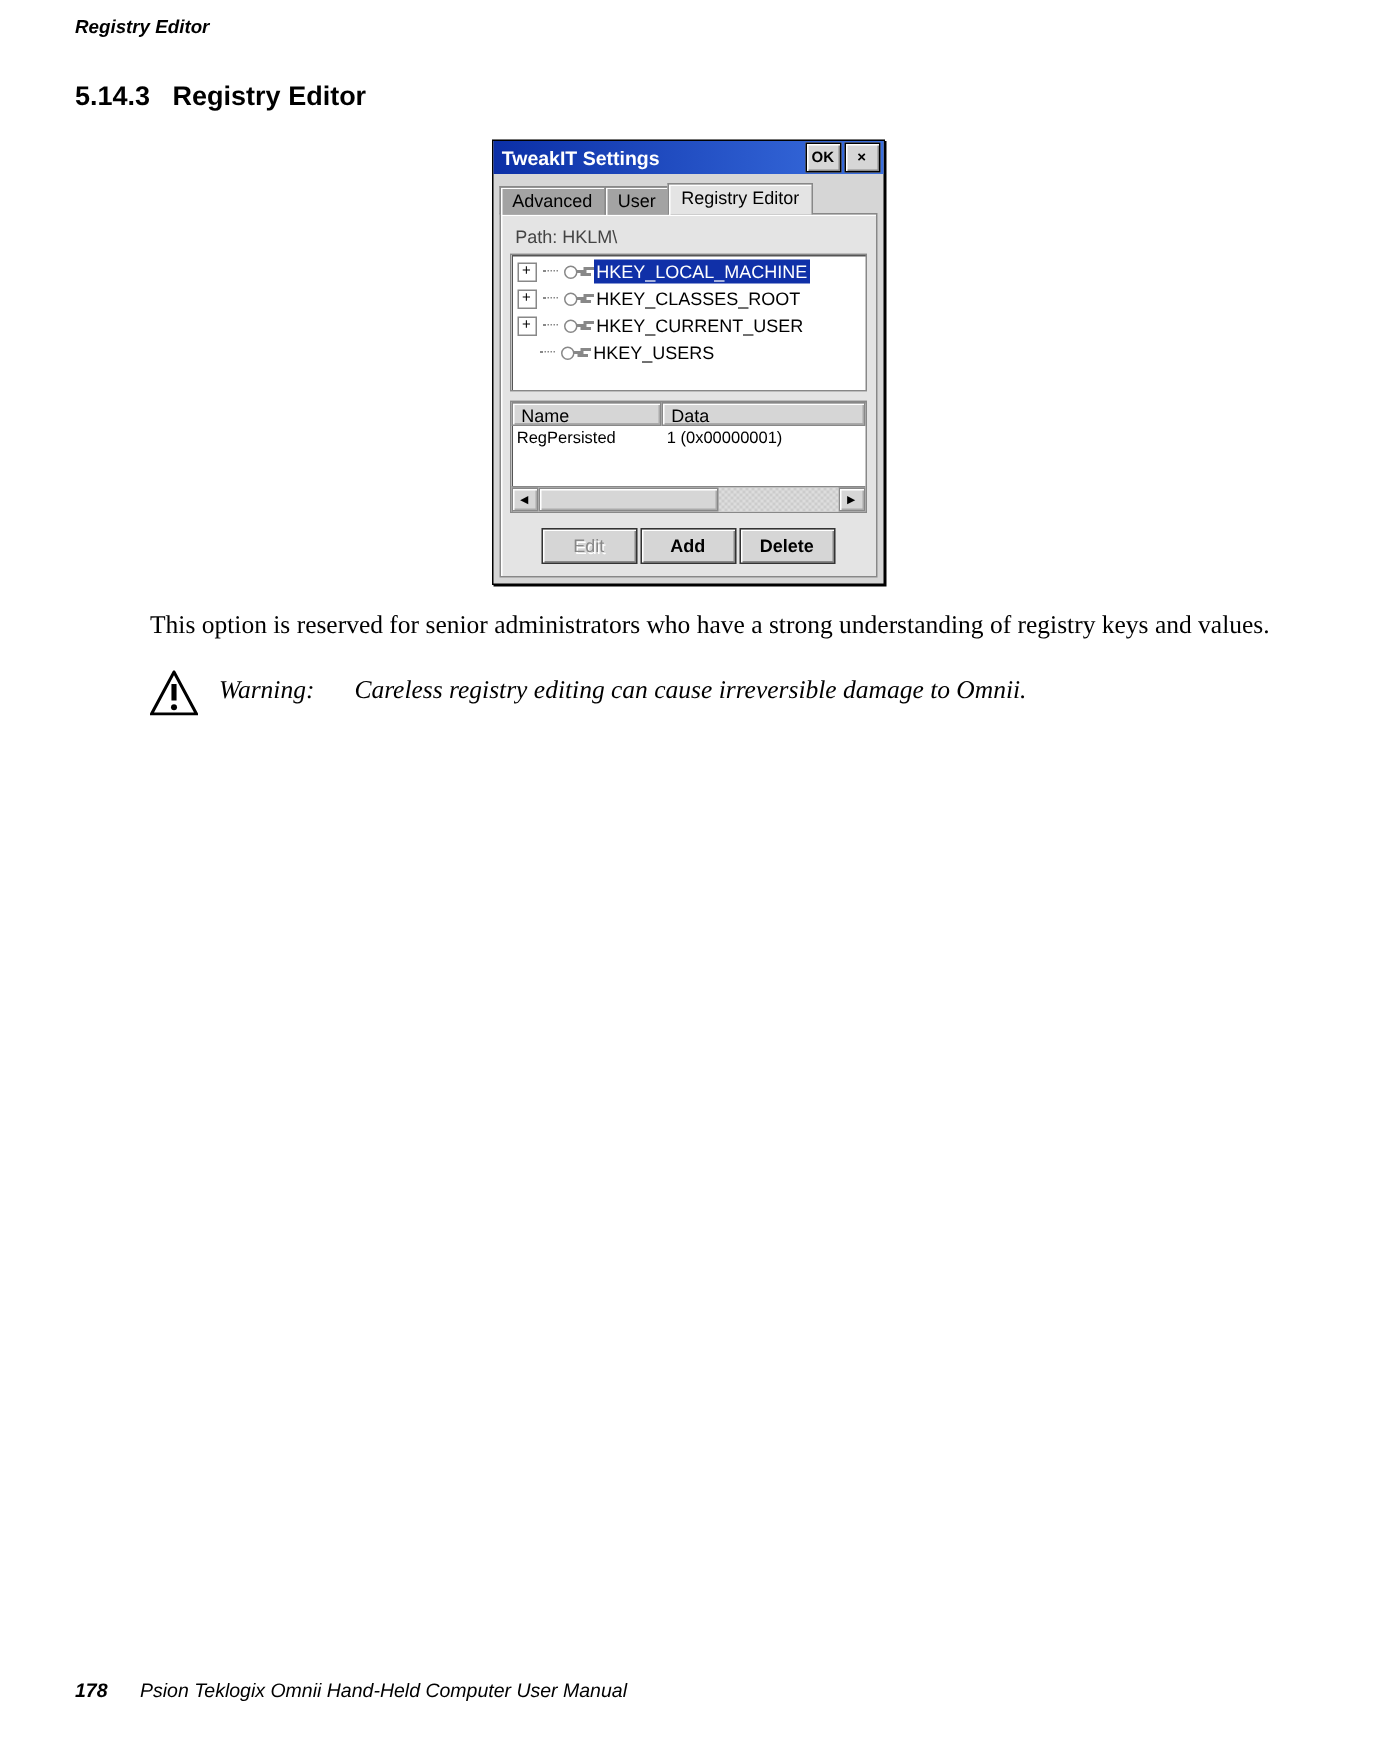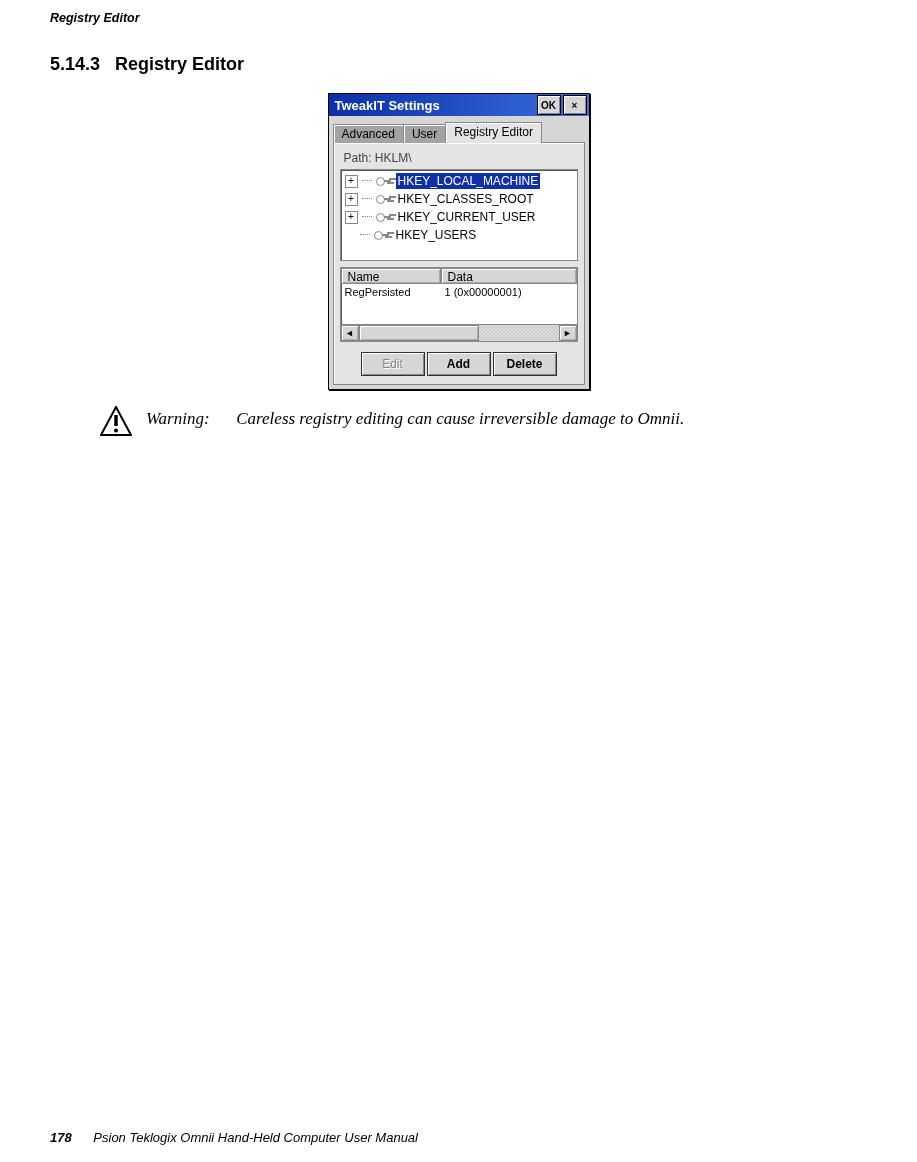--- a/index.html
+++ b/index.html
@@ -274,21 +274,21 @@
     font-size: 17px;
     padding-top: 3px;
   }
   .warn-label {
     display: inline-block;
     width: 86px;
   }
   .footer {
     position: absolute;
     left: 50px;
-    bottom: 17px;
+    bottom: 28px;
     font-family: Arial, Helvetica, sans-serif;
     font-style: italic;
     font-size: 13px;
   }
   .footer .pnum {
     font-weight: bold;
     margin-right: 18px;
   }
 </style>
 </head>
@@ -383,20 +383,21 @@
               <span>Add</span>
             </div>
           <div class="wbtn">
               <span>Delete</span>
             </div>
         </div>
       </div>
     </div>
   </div>
 
+  <div class="body-text">This option is reserved for senior administrators who have a strong understanding of registry keys and values.</div>
 
   <div class="warning-row">
     <div class="warn-icon">
       <svg viewBox="0 0 32 30">
         <polygon points="16,1 31,29 1,29" fill="none" stroke="#000" stroke-width="2"></polygon>
         <rect x="14.3" y="9" width="3.4" height="11" fill="#000"></rect>
         <circle cx="16" cy="24.5" r="2" fill="#000"></circle>
       </svg>
     </div>
     <div class="warn-text">

